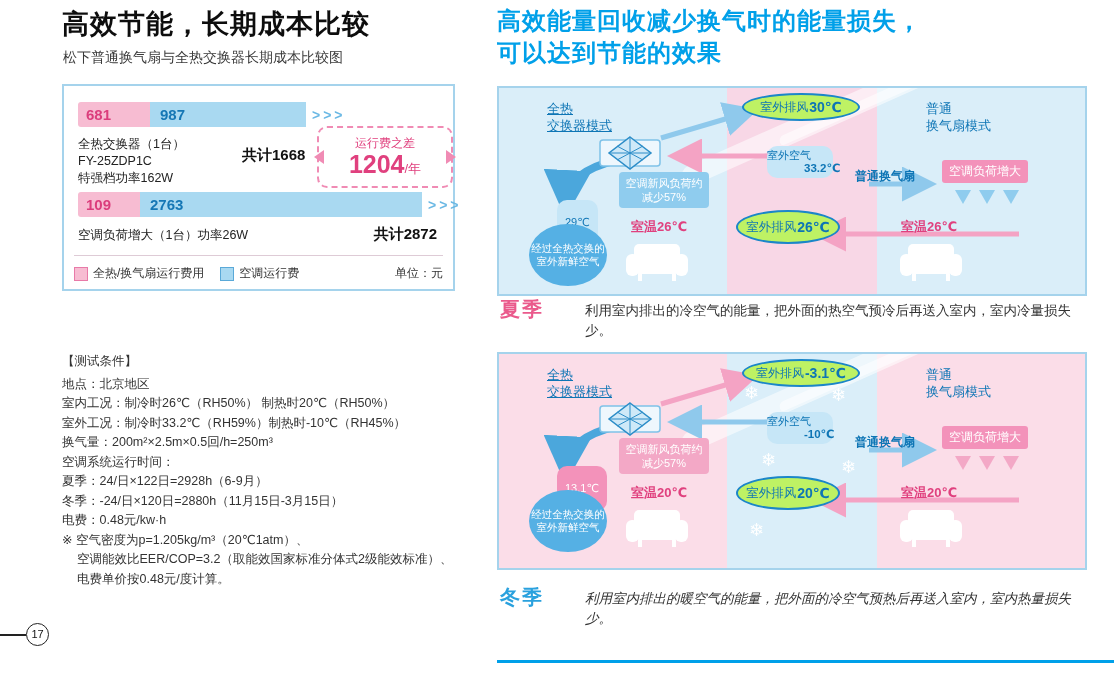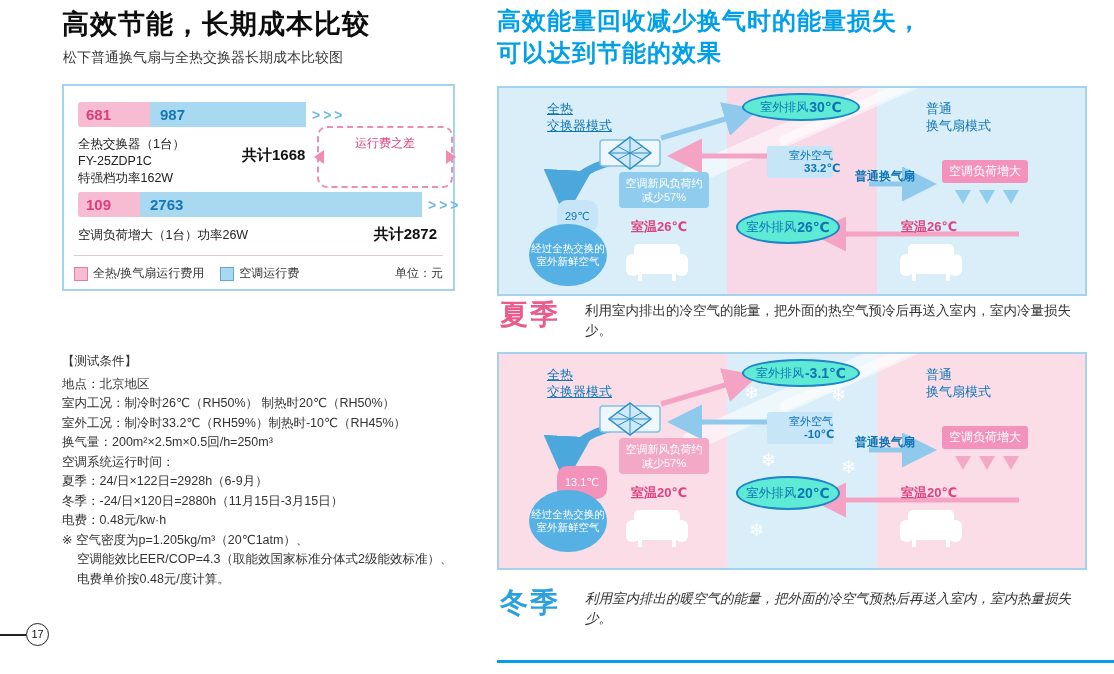--- a/index.html
+++ b/index.html
@@ -58,59 +58,59 @@
   .winter .strip{background:#daeef9;}
   .swoosh{position:absolute;background:rgba(255,255,255,.55);border-radius:14px;transform:rotate(-24deg);}
   .swsh1{width:320px;height:20px;left:170px;top:16px;}
   .swsh2{width:260px;height:12px;left:270px;top:-4px;}
   .flow{position:absolute;left:0;top:0;width:100%;height:100%;}
 
   .mode{position:absolute;color:#0e75b5;font-size:13px;line-height:17px;}
   .mode-left{left:48px;top:12px;text-decoration:underline;}
   .mode-right{left:427px;top:12px;}
 
-  .ell{position:absolute;background:#5eead4;border:2px solid #1b86c8;border-radius:50%;display:flex;align-items:center;justify-content:center;color:#0e75b5;box-sizing:border-box;}
+  .ell{position:absolute;background:#bef264;border:2px solid #1b86c8;border-radius:50%;display:flex;align-items:center;justify-content:center;color:#0e75b5;box-sizing:border-box;}
   .ell-top{left:243px;top:5px;width:118px;height:28px;font-size:12px;}
   .ell-mid{left:237px;top:122px;width:104px;height:34px;font-size:12.5px;}
   .ell b{font-size:14px;margin-left:1px;}
 
   .device{position:absolute;left:100px;top:48px;}
 
-  .bubble{position:absolute;left:268px;top:58px;width:66px;background:#c6e6f7;border-radius:3px;color:#0e75b5;font-size:11px;line-height:13px;text-align:right;padding:3px 0;}
+  .bubble{position:absolute;left:268px;top:58px;width:66px;background:#c6e6f7;border-radius:10px;color:#0e75b5;font-size:11px;line-height:13px;text-align:left;padding:3px 0;}
   .bubble b{display:block;font-size:11.5px;padding-left:37px;}
 
   .fanlab{position:absolute;left:356px;top:80px;color:#0e75b5;font-size:12px;font-weight:bold;}
 
   .load{position:absolute;left:443px;top:72px;background:#f392ba;color:#fff;font-size:12px;padding:3px 7px;border-radius:3px;}
   .downs{position:absolute;left:452px;top:102px;display:flex;}
   .downs span{width:0;height:0;border-left:8px solid transparent;border-right:8px solid transparent;margin:0 4px;}
   .summer .downs span{border-top:14px solid #8fccee;}
   .winter .downs span{border-top:14px solid #f3a8c6;}
 
   .reduce{position:absolute;left:120px;top:84px;width:86px;color:#fff;font-size:11px;line-height:14px;text-align:center;padding:4px 2px;border-radius:4px;}
   .summer .reduce{background:#8fccee;}
   .winter .reduce{background:#f3a8c6;}
 
-  .pill{position:absolute;left:58px;top:112px;font-size:11px;padding:10px 8px;border-radius:10px;}
+  .pill{position:absolute;left:58px;top:112px;font-size:11px;padding:16px 8px;border-radius:10px;}
   .summer .pill{background:#c6e6f7;color:#0e75b5;}
   .winter .pill{background:#f392ba;color:#fff;}
 
   .cloud{position:absolute;left:30px;top:136px;width:78px;height:62px;background:#55b0e4;border-radius:50%;color:#fff;font-size:10.5px;line-height:13px;text-align:center;display:flex;align-items:center;justify-content:center;padding:2px;box-sizing:border-box;}
 
   .rt{position:absolute;color:#e0407e;font-size:13px;font-weight:bold;}
   .rt-left{left:132px;top:130px;}
   .rt-right{left:402px;top:130px;}
 
   .sofa{position:absolute;width:64px;height:42px;}
   .sofa-left{left:126px;top:154px;}
   .sofa-right{left:400px;top:154px;}
 
   .flake{position:absolute;color:#fff;font-size:18px;}
 
-  .season{position:absolute;left:500px;font-size:28px;font-weight:bold;letter-spacing:2px;}
+  .season{position:absolute;left:500px;font-size:20px;font-weight:bold;letter-spacing:2px;}
   .s-sum{top:296px;color:#ea5a8c;}
   .s-win{top:584px;color:#2aa1de;}
   .desc{position:absolute;left:585px;width:502px;font-size:13.5px;line-height:20px;color:#333;}
   .d-sum{top:301px;}
   .d-win{top:589px;font-style:italic;}
 
   .botline{position:absolute;left:497px;top:660px;width:617px;height:3px;background:#00a0e9;}
 </style>
 </head>
 <body>
@@ -128,20 +128,23 @@
     </div>
     <div class="lbl1">
       <div>全热交换器（1台）</div>
       <div>FY-25ZDP1C</div>
       <div>特强档功率162W</div>
     </div>
     <div class="total t1">共计1668</div>
 
     <div class="badge">
       <div class="bc">运行费之差</div>
+      <div class="bv">
+        <span class="v">1204</span><span class="u">/年</span>
+      </div>
     </div>
 
     <div class="bar bar2">
       <span class="seg pinkseg s2p">109</span>
       <span class="seg blueseg s2b">2763</span>
       <span class="chev">&gt;&gt;&gt;</span>
     </div>
     <div class="lbl2">空调负荷增大（1台）功率26W</div>
     <div class="total t2">共计2872</div>
 
@@ -158,21 +161,21 @@
     <div class="c-head">【测试条件】</div>
     <div>地点：北京地区</div>
     <div>室内工况：制冷时26℃（RH50%） 制热时20℃（RH50%）</div>
     <div>室外工况：制冷时33.2℃（RH59%）制热时-10℃（RH45%）</div>
     <div>换气量：200m²×2.5m×0.5回/h=250m³</div>
     <div>空调系统运行时间：</div>
     <div>夏季：24/日×122日=2928h（6-9月）</div>
     <div>冬季：-24/日×120日=2880h（11月15日-3月15日）</div>
     <div>电费：0.48元/kw·h</div>
     <div>※ 空气密度为p=1.205kg/m³（20℃1atm）、</div>
-    <div class="note-cont">空调能效比EER/COP=4.3（取能效国家标准分体式2级能效标准）、</div>
+    <div class="note-cont">空调能效比EER/COP=3.2（取能效国家标准分体式2级能效标准）、</div>
     <div class="note-cont">电费单价按0.48元/度计算。</div>
   </div>
 
   <div class="pageline"></div>
   <div class="pagenum">17</div>
 
   <div class="r-title r2">可以达到节能的效果</div>
   <div class="r-title r1">高效能量回收减少换气时的能量损失，</div>
 
   <div class="panel summer">

